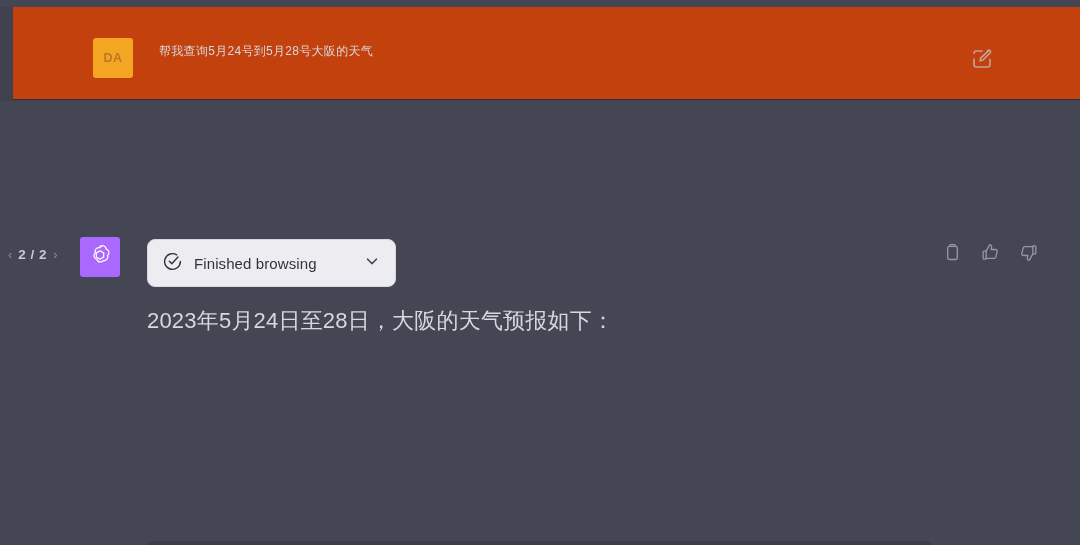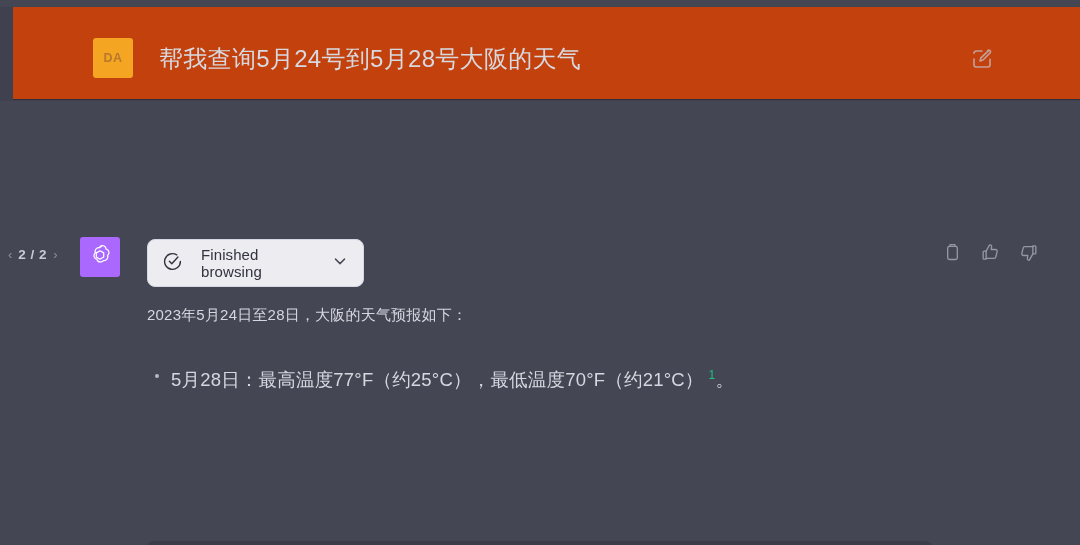--- a/index.html
+++ b/index.html
@@ -32,21 +32,21 @@
     position: absolute; left: 80px; top: 31px;
     width: 40px; height: 40px;
     background: #f4a623;
     border-radius: 3px;
     display: flex; align-items: center; justify-content: center;
     color: #b9782a;
     font-size: 12.5px; font-weight: 700; letter-spacing: .4px;
   }
   .user-text {
     position: absolute; left: 146px; top: 36px;
-    font-size: 24px; color: #d8d9e0; letter-spacing: .3px;
+    font-size: 12px; color: #d8d9e0; letter-spacing: .3px;
     white-space: nowrap;
   }
   .edit-btn {
     position: absolute; right: 99px; top: 40px;
     width: 24px; height: 24px;
     opacity: .72;
   }
   .edit-btn svg { display: block; }
 
   
@@ -67,46 +67,46 @@
     position: absolute; left: 80px; top: 136px;
     width: 40px; height: 40px;
     background: #ab68ff;
     border-radius: 3px;
     display: flex; align-items: center; justify-content: center;
   }
 
   
   .browsing {
     position: absolute; left: 147px; top: 138px;
-    width: 217px; height: 48px;
+    width: 249px; height: 48px;
     background: #ececf1;
     border: 1px solid #d6d7e0;
     border-radius: 8px;
     display: flex; align-items: center;
     padding: 0 14px;
-    gap: 18px;
+    gap: 11px;
   }
   .browsing .label {
     font-size: 15px; color: #32333d; flex: 1;
     letter-spacing: .1px;
   }
   .browsing .check, .browsing .chev-d { flex: none; display: block; }
 
   
   .actions {
     position: absolute; right: 40px; top: 141px;
     display: flex; align-items: center; gap: 16px;
   }
   .actions .act { width: 22px; height: 22px; opacity: .62; }
   .actions .act svg { display: block; }
 
   
   .msg-intro {
     position: absolute; left: 147px; top: 205px;
-    font-size: 15px; color: #d6d7df; letter-spacing: .2px;
+    font-size: 22px; color: #d6d7df; letter-spacing: .2px;
     white-space: nowrap;
   }
   .bullets {
     position: absolute; left: 147px; top: 258px;
     list-style: none;
   }
   .bullets li {
     position: relative;
     padding-left: 24px;
     height: 33.5px;
@@ -213,21 +213,20 @@
         <svg width="21" height="21" viewBox="0 0 24 24" fill="none" stroke="#c9cad3" stroke-width="1.5" stroke-linecap="round" stroke-linejoin="round">
           <path d="M17 13.5v-9h2.4a1 1 0 0 1 1 1v7a1 1 0 0 1-1 1H17z"></path>
           <path d="M17 13.5l-4 7.2c-1.4.2-2.4-.7-2.3-2l.5-3.3H6.3c-1.3 0-2.2-1.1-1.9-2.3l1.5-6.2c.2-1 1-1.7 2-1.7H17"></path>
         </svg>
       </span>
     </div>
 
     <div class="msg-intro">2023年5月24日至28日，大阪的天气预报如下：</div>
 
     <ul class="bullets">
-      <li><span>5月28日：最高温度77°F（约25°C），最低温度70°F（约21°C）</span><span class="cite">1</span><span class="period">。</span></li>
     </ul>
 
     <div class="feedback">
       <div class="feedback-inner">
         
 
         
 
         
 

